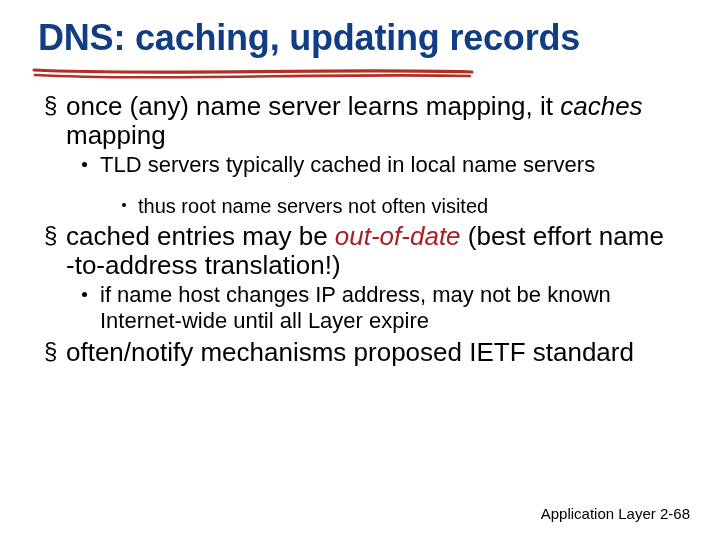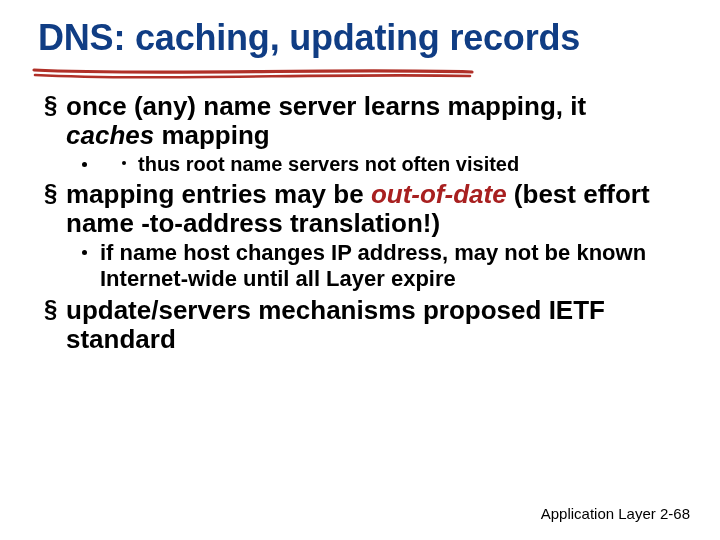--- a/index.html
+++ b/index.html
@@ -37,21 +37,21 @@
     list-style: none;
     margin: 34px 0 0 0;
     padding: 0 0 0 6px;
   }
   ul.top > li {
     position: relative;
     padding-left: 22px;
     font-size: 26px;
     line-height: 1.12;
     margin-bottom: 4px;
-    font-weight: 700;
+    font-weight: 400;
   }
   ul.top > li::before {
     content: "§";
     position: absolute;
     left: 0;
     top: 0;
     font-size: 24px;
     color: #000;
   }
   ul.sub1 {
@@ -71,21 +71,21 @@
     position: absolute;
     left: 0;
     top: 10px;
     width: 5px;
     height: 5px;
     background: #000;
     border-radius: 50%;
   }
   ul.sub2 {
     list-style: none;
-    margin: 2px 0 4px 0;
+    margin: 16px 0 4px 0;
     padding: 0 0 0 22px;
   }
   ul.sub2 > li {
     position: relative;
     padding-left: 16px;
     font-size: 20px;
     line-height: 1.2;
   }
   ul.sub2 > li::before {
     content: "";
@@ -119,36 +119,37 @@
     <path d="M2,8 C120,14 300,6 440,10" stroke="#b03028" stroke-width="3.2" fill="none" stroke-linecap="round"></path>
     <path d="M3,13 C120,19 300,11 438,14" stroke="#b03028" stroke-width="2.6" fill="none" stroke-linecap="round"></path>
   </svg>
 
   <ul class="top">
 
     <li>
       <span>once (any) name server learns mapping, it </span><span class="em">caches</span><span> mapping</span>
       <ul class="sub1">
         <li>
+          <span>TLD servers typically cached in local name servers</span>
           <ul class="sub2">
             <li>thus root name servers not often visited</li>
           </ul>
         </li>
       </ul>
     </li>
 
     <li>
-      <span>mapping entries may be </span><span class="red-em">out-of-date</span><span> (best effort name -to-address translation!)</span>
+      <span>cached entries may be </span><span class="red-em">out-of-date</span><span> (best effort name -to-address translation!)</span>
       <ul class="sub1">
         <li>if name host changes IP address, may not be known Internet-wide until all Layer expire</li>
       </ul>
     </li>
 
     <li>
-      <span>update/servers mechanisms proposed IETF standard</span>
+      <span>often/notify mechanisms proposed IETF standard</span>
     </li>
 
   </ul>
 
   <div class="footer">
     <span>Application Layer</span>
     <span>2-68</span>
   </div>
 
 </div>

